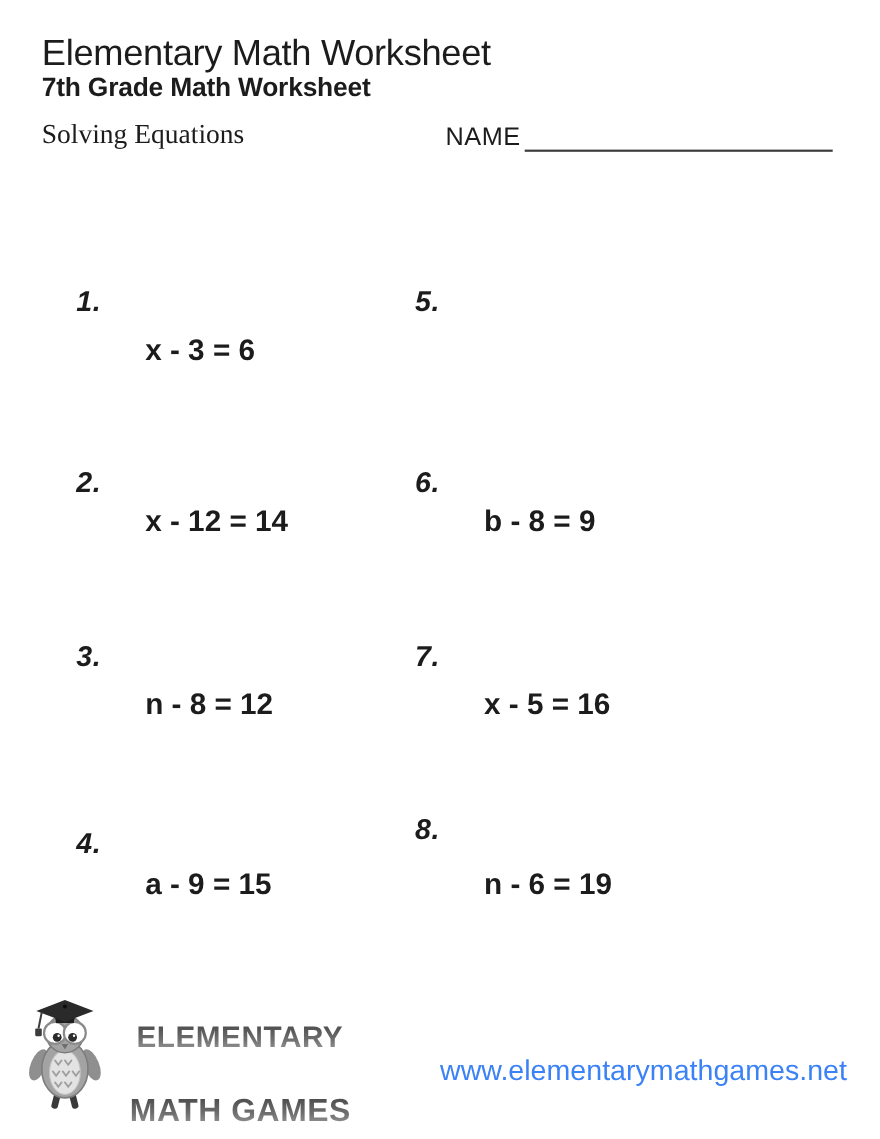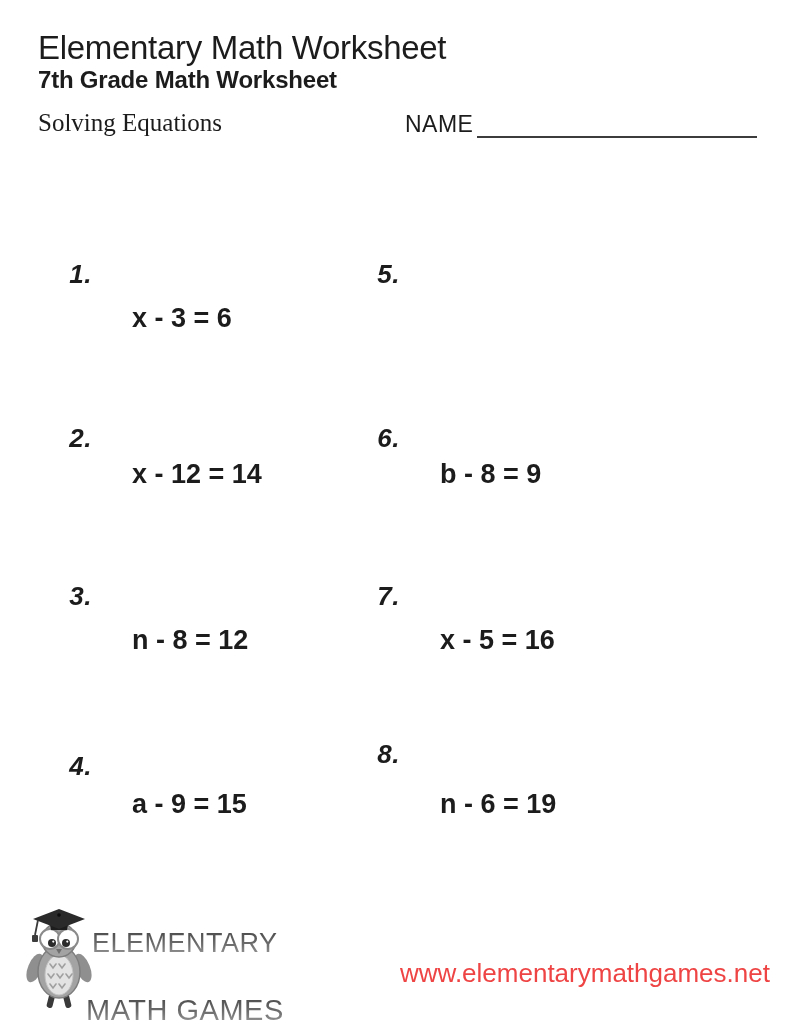--- a/index.html
+++ b/index.html
@@ -29,29 +29,29 @@
   .p2 { left: 48px;  top: 412px; } .p2 .num { top: 11px; }
   .p3 { left: 48px;  top: 578px; } .p3 .num { top: 3px;  }
   .p4 { left: 48px;  top: 742px; } .p4 .num { top: 9px;  }
   .p5 { left: 356px; top: 256px; } .p5 .num { top: 3px;  }
   .p6 { left: 356px; top: 412px; } .p6 .num { top: 11px; }
   .p7 { left: 356px; top: 578px; } .p7 .num { top: 3px;  }
   .p8 { left: 356px; top: 742px; } .p8 .num { top: -3px; }
 
   
   .owl { left: 26px; top: 906px; width: 66px; height: 106px; }
-  .logo-text { font-weight: 400; letter-spacing: 0.5px;
+  .logo-text { font-weight: 700; letter-spacing: 0.5px;
     background: linear-gradient(180deg, #424242 0%, #6f6f6f 55%, #a6a6a6 100%);
     -webkit-background-clip: text; background-clip: text;
-    color: transparent; -webkit-text-fill-color: transparent;
+    color: transparent; margin-left: 32px; -webkit-text-fill-color: transparent;
   }
   .logo-line1 { left: 92px; top: 928px; font-size: 27px; }
   .logo-line2 { left: 86px; top: 994px; font-size: 29px; }
   .website { left: 400px; top: 958px; width: 356px; text-align: right;
-             font-size: 26px; font-weight: 400; color: #ef4444; }
+             font-size: 26px; font-weight: 400; color: #3b82f6; }
 </style>
 </head>
 <body>
 
 <div class="abs title1">Elementary Math Worksheet</div>
 <div class="abs title2">7th Grade Math Worksheet</div>
 <div class="abs topic">Solving Equations</div>
 <div class="abs name-label">NAME</div>
 <div class="abs name-line"></div>
 

